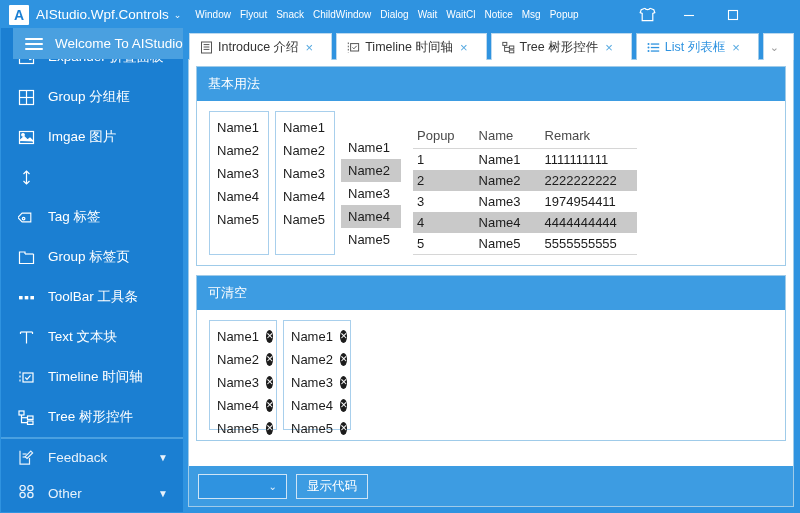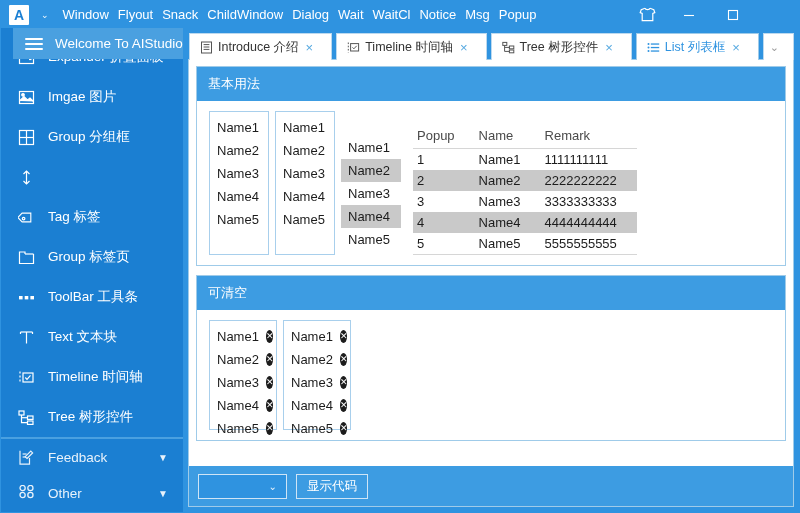--- a/index.html
+++ b/index.html
@@ -27,21 +27,21 @@
     width:20px;height:20px;margin-left:8px;margin-right:7px;
     background:#ffffff;color:#1a7fd4;
     display:flex;align-items:center;justify-content:center;
     font-weight:bold;font-size:14px;border-radius:1px;
     flex:0 0 20px;
   }
   .app-name{font-size:13.5px;white-space:nowrap;}
   .app-name-caret{
     margin-left:5px;margin-right:14px;font-size:9px;opacity:.95;
   }
-  .menubar{display:flex;align-items:center;gap:9px;font-size:13px;white-space:nowrap;}
+  .menubar{display:flex;align-items:center;gap:9px;font-size:10px;white-space:nowrap;}
   .menubar span{cursor:default;}
   .title-right{margin-left:auto;display:flex;align-items:center;height:27px;}
   .skin-btn{
     width:40px;height:27px;display:flex;align-items:center;justify-content:center;
   }
   .win-btn{
     width:44px;height:27px;display:flex;align-items:center;justify-content:center;
     color:#ffffff;font-size:13px;
   }
   .win-btn svg{display:block;}
@@ -168,20 +168,21 @@
     background:transparent;
   }
 </style>
 </head>
 <body>
 
 <div class="app">
 
   <div class="titlebar">
     <div class="logo-box">A</div>
+    <div class="app-name">AIStudio.Wpf.Controls</div>
     <div class="app-name-caret">⌄</div>
 
     <div class="menubar">
       <span>Window</span>
       <span>Flyout</span>
       <span>Snack</span>
       <span>ChildWindow</span>
       <span>Dialog</span>
       <span>Wait</span>
       <span>WaitCl</span>
@@ -234,37 +235,37 @@
                 <line x1="1.5" y1="7" x2="15.5" y2="7"></line>
               <line x1="11" y1="10.5" x2="13.5" y2="10.5"></line>
             </svg>
           </span>
           <span>Expander 折叠面板</span>
         </div>
 
         <div class="side-item">
           <span class="side-ico">
             <svg width="17" height="17" viewBox="0 0 17 17" fill="none" stroke="#ffffff" stroke-width="1.2">
+              <rect x="1.5" y="1.5" width="14" height="14"></rect>
+                <line x1="8.5" y1="1.5" x2="8.5" y2="15.5"></line>
+                <line x1="1.5" y1="8.5" x2="15.5" y2="8.5"></line>
+            </svg>
+          </span>
+          <span>Group 分组框</span>
+        </div>
+
+        <div class="side-item">
+          <span class="side-ico">
+            <svg width="17" height="17" viewBox="0 0 17 17" fill="none" stroke="#ffffff" stroke-width="1.2">
               <rect x="1.5" y="2.5" width="14" height="12"></rect>
               <path d="M1.5 12 L6 7.5 L9.5 11 L12 9 L15.5 12.5" fill="#ffffff" stroke="#ffffff"></path>
               <circle cx="5" cy="5.8" r="1.3" fill="#ffffff"></circle>
             </svg>
           </span>
           <span>Imgae 图片</span>
-        </div>
-
-        <div class="side-item">
-          <span class="side-ico">
-            <svg width="17" height="17" viewBox="0 0 17 17" fill="none" stroke="#ffffff" stroke-width="1.2">
-              <rect x="1.5" y="1.5" width="14" height="14"></rect>
-                <line x1="8.5" y1="1.5" x2="8.5" y2="15.5"></line>
-                <line x1="1.5" y1="8.5" x2="15.5" y2="8.5"></line>
-            </svg>
-          </span>
-          <span>Group 分组框</span>
         </div>
 
         <div class="side-item">
           <span class="side-ico">
             <svg width="17" height="17" viewBox="0 0 17 17" fill="none" stroke="#ffffff" stroke-width="1.2">
               <line x1="8.5" y1="2" x2="8.5" y2="15"></line>
               <path d="M5.5 5 L8.5 2 L11.5 5"></path>
                 <path d="M5.5 12 L8.5 15 L11.5 12"></path>
             </svg>
           </span>
@@ -510,21 +511,21 @@
                       <td>1111111111</td>
                     </tr>
                     <tr class="sel">
                       <td>2</td>
                       <td>Name2</td>
                       <td>2222222222</td>
                     </tr>
                     <tr>
                       <td>3</td>
                       <td>Name3</td>
-                      <td>3333333333</td>
+                      <td>1974954411</td>
                     </tr>
                     <tr class="sel">
                       <td>4</td>
                       <td>Name4</td>
                       <td>4444444444</td>
                     </tr>
                     <tr class="last">
                       <td>5</td>
                       <td>Name5</td>
                       <td>5555555555</td>

